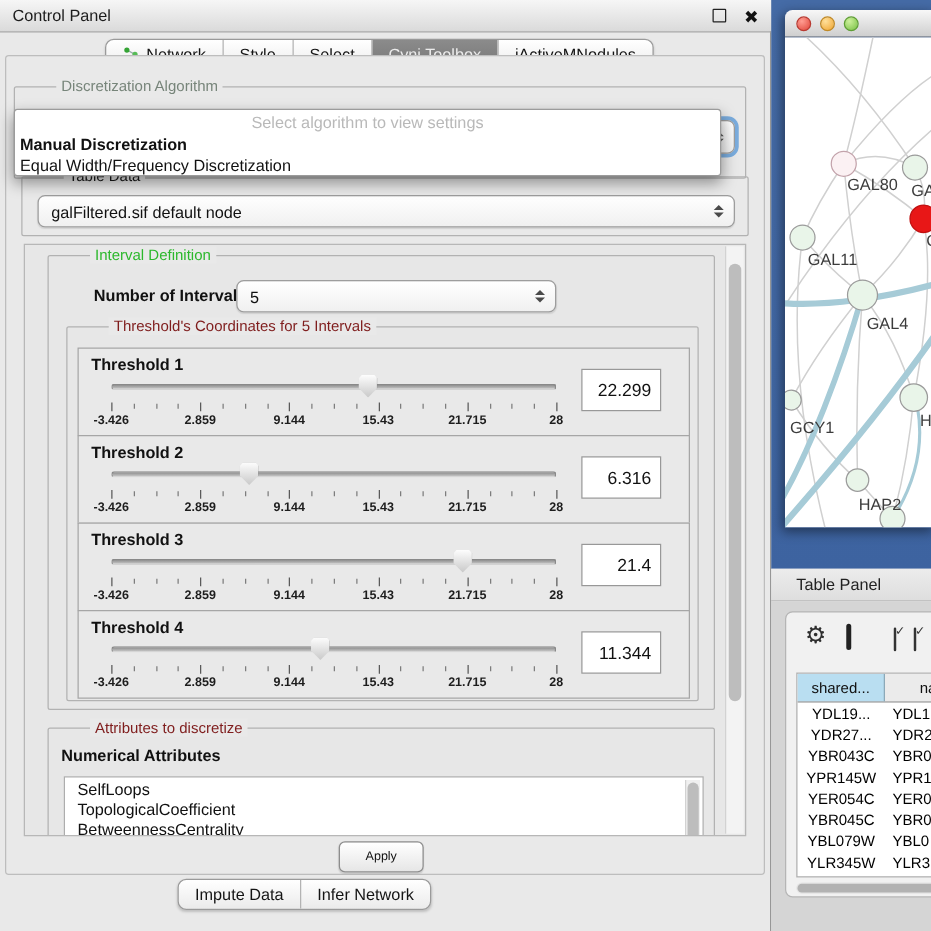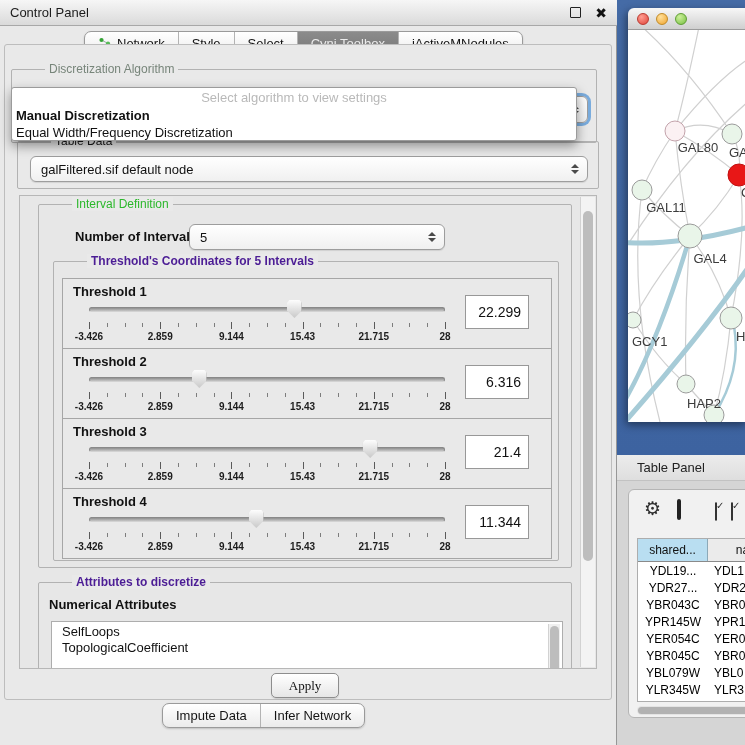--- a/index.html
+++ b/index.html
@@ -15,21 +15,21 @@
   .close-ico{font-size:14px;font-weight:bold;color:#111;line-height:1;}
   .tabbar{display:flex;border:1px solid #9a9a9a;border-radius:7px;overflow:hidden;
           background:linear-gradient(#ffffff,#ebebeb);box-shadow:0 1px 2px rgba(0,0,0,.18);}
   .tab{padding:4px 13px;font-size:13px;color:#141414;border-right:1px solid #b3b3b3;display:flex;align-items:center;gap:6px;white-space:nowrap;}
   .tab:last-child{border-right:none;}
   .tab.sel{background:linear-gradient(#8b8b8b,#777777);color:#ececec;}
   .card{left:4px;top:44px;width:608px;height:656px;background:#e9e9e9;border:1px solid #bdbdbd;border-radius:3px;box-sizing:border-box;}
   .grp{position:absolute;border:1px solid #b2b2b2;border-radius:2px;box-sizing:border-box;}
   .legend{position:absolute;top:-8px;left:8px;background:#e9e9e9;padding:0 4px;font-size:12px;line-height:14px;white-space:nowrap;margin-left:25px;}
   .lg-green{color:#2cb82c;}
-  .lg-blue{color:#4c1d95;font-weight:bold;}
+  .lg-blue{color:#7f1d1d;}
   .lg-black{color:#1a1a1a;}
   .lg-faded{color:#77857a;}
   .combo{position:absolute;background:linear-gradient(#ffffff,#f0f0f0);border:1px solid #9d9d9d;border-radius:6px;
          font-size:13px;color:#111;display:flex;align-items:center;padding:0 22px 0 10px;box-sizing:border-box;box-shadow:0 1px 1px rgba(0,0,0,.10);}
   .spin{position:absolute;right:8px;top:50%;transform:translateY(-50%);display:flex;flex-direction:column;gap:2px;}
   .arr-up{width:0;height:0;border-left:4px solid transparent;border-right:4px solid transparent;border-bottom:4px solid #4a4a4a;}
   .arr-dn{width:0;height:0;border-left:4px solid transparent;border-right:4px solid transparent;border-top:4px solid #4a4a4a;}
   .focusring{box-shadow:0 0 0 3px rgba(110,165,220,.9);}
   .popup{position:absolute;left:6px;top:42px;width:566px;height:54px;background:#fff;border:1px solid #9b9b9b;border-radius:3px;
          box-shadow:0 5px 12px rgba(0,0,0,.4);z-index:60;box-sizing:border-box;}
@@ -55,21 +55,21 @@
   .tick-label-row{position:absolute;left:0;right:0;top:32px;height:12px;font-size:10px;font-weight:bold;color:#1d1d1d;}
   .tick-label{position:absolute;transform:translateX(-50%);white-space:nowrap;}
   .valbox{position:absolute;left:402px;top:16px;width:64px;height:34px;background:#fff;border:1px solid #989898;
           display:flex;align-items:center;justify-content:flex-end;padding-right:7px;font-size:14px;color:#111;box-sizing:border-box;}
   .attr-list{position:absolute;left:12px;top:38px;width:512px;height:110px;background:#fff;border:1px solid #adadad;
              box-sizing:border-box;font-size:13px;color:#111;padding:2px 0 0 10px;overflow:hidden;}
   .attr-item{display:block;line-height:16px;}
   .list-sb{position:absolute;right:2px;top:2px;width:11px;height:100px;background:#f0f0f0;}
   .list-sb .thumb-v{left:1px;width:9px;}
   .btn{position:absolute;background:linear-gradient(#ffffff,#e6e6e6);border:1px solid #8d8d8d;border-radius:5px;
-       font-size:13px;color:#111;display:flex;align-items:center;justify-content:center;box-shadow:0 1px 1px rgba(0,0,0,.12);font-family:Liberation Serif, serif;}
+       font-size:10px;color:#111;display:flex;align-items:center;justify-content:center;box-shadow:0 1px 1px rgba(0,0,0,.12);}
   .boldlbl{position:absolute;font-size:13px;font-weight:bold;color:#111;white-space:nowrap;}
   
   .desktop{left:617px;top:0;width:128px;height:455px;background:linear-gradient(#456ba6,#3d63a0);}
   .netwin{left:628px;top:8px;width:120px;height:414px;border-radius:6px 0 0 0;box-shadow:-2px 3px 9px rgba(0,0,0,.45);overflow:hidden;}
   .netbar{position:absolute;left:0;top:0;right:0;height:22px;background:linear-gradient(#f7f7f7,#cfcfcf);
           border-bottom:1px solid #9b9b9b;display:flex;align-items:center;gap:7px;padding-left:9px;box-sizing:border-box;}
   .light{width:12px;height:12px;border-radius:50%;box-sizing:border-box;}
   .l-red{background:radial-gradient(circle at 35% 30%,#ff9d92,#e0453a);border:1px solid #b93a31;}
   .l-yel{background:radial-gradient(circle at 35% 30%,#ffe09a,#efa42f);border:1px solid #c08a28;}
   .l-grn{background:radial-gradient(circle at 35% 30%,#cdf09b,#77c043);border:1px solid #5f9e35;}
@@ -337,36 +337,36 @@
             </div>
             <div class="valbox">11.344</div>
           </div>
         </div>
       </div>
 
       <div class="grp" style="left:18px;top:386px;width:534px;height:150px;">
         <span class="legend lg-blue">Attributes to discretize</span>
         <span class="boldlbl" style="left:10px;top:14px;">Numerical Attributes</span>
         <div class="attr-list">
-          <span id="attr-list"><span class="attr-item">SelfLoops</span><span class="attr-item">TopologicalCoefficient</span></span>
+          <span id="attr-list"><span class="attr-item">SelfLoops</span><span class="attr-item">TopologicalCoefficient</span><span class="attr-item">BetweennessCentrality</span></span>
           <div class="vsb list-sb">
             <div class="thumb-v" style="top:2px;height:70px;"></div>
           </div>
         </div>
       </div>
 
       <div class="vsb">
         <div class="thumb-v" style="top:14px;height:350px;"></div>
       </div>
     </div>
 
     <div class="btn" style="left:266px;top:628px;width:66px;height:23px;">Apply</div>
   </div>
 
-  <div class="abs tabbar" style="left:142px;top:703px;margin-left:20px;">
+  <div class="abs tabbar" style="left:142px;top:703px;">
     <div class="tab">
       <span>Impute Data</span>
     </div>
     <div class="tab">
       <span>Infer Network</span>
     </div>
   </div>
 </div>
 
 <div class="abs desktop"></div>

